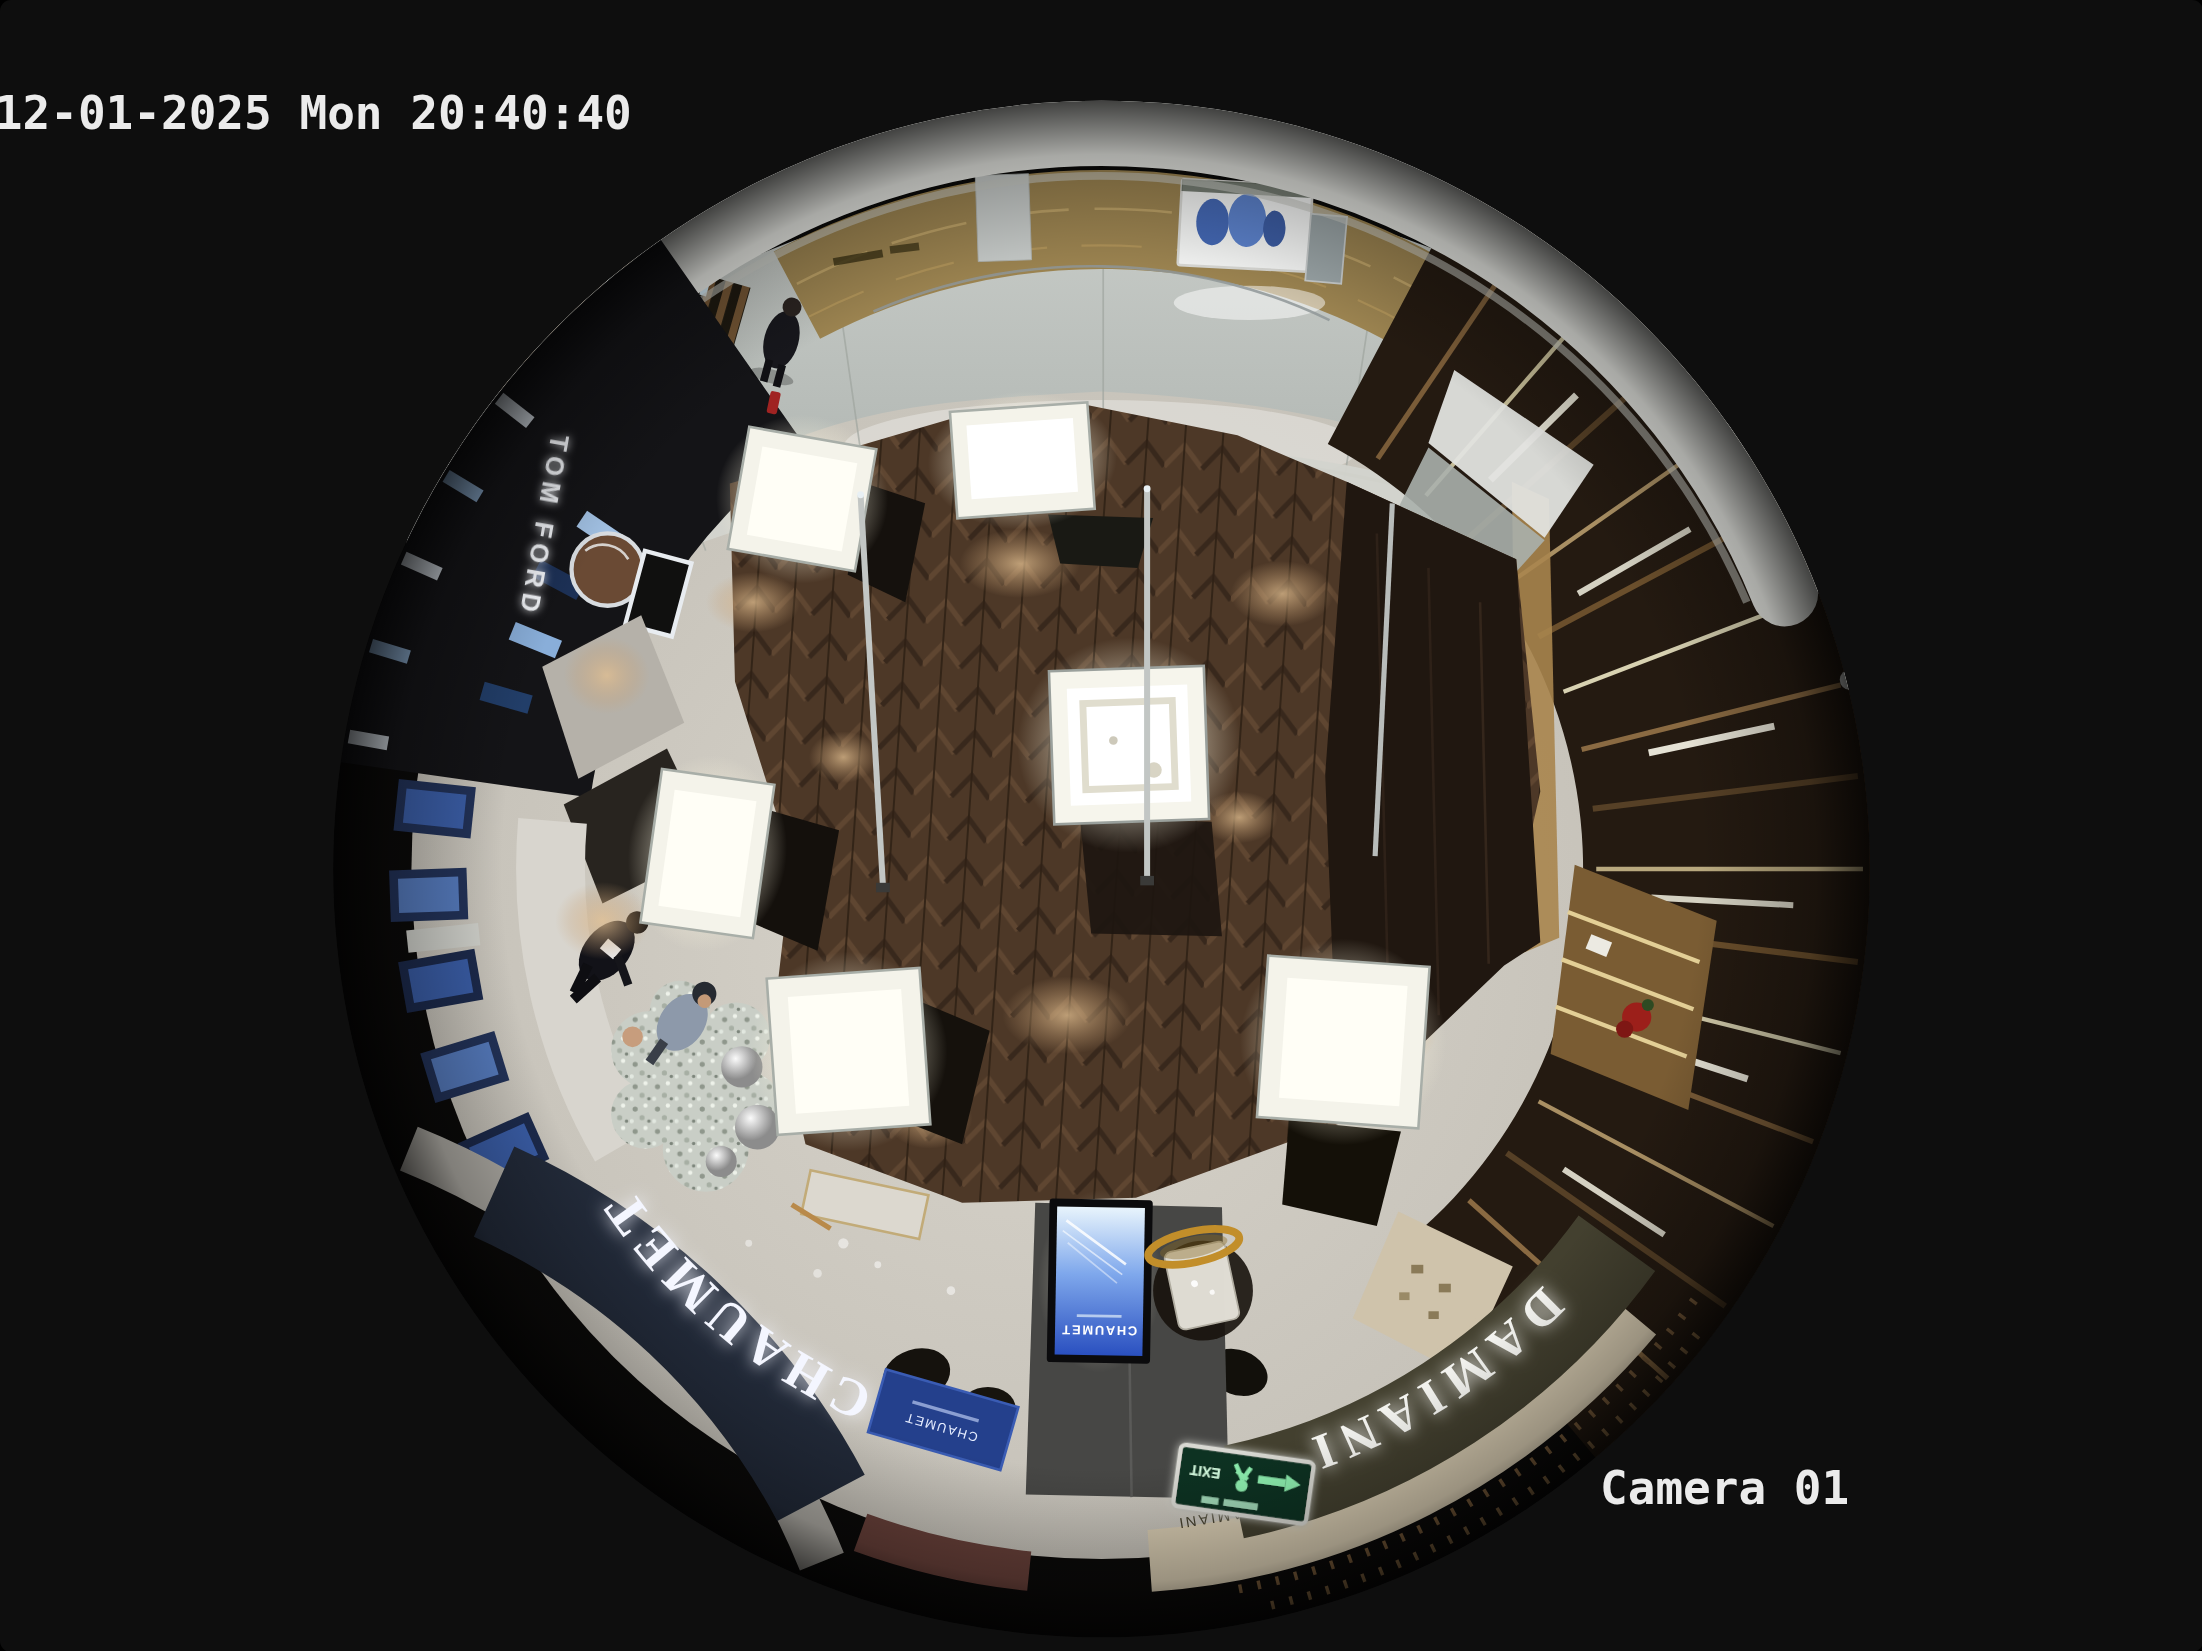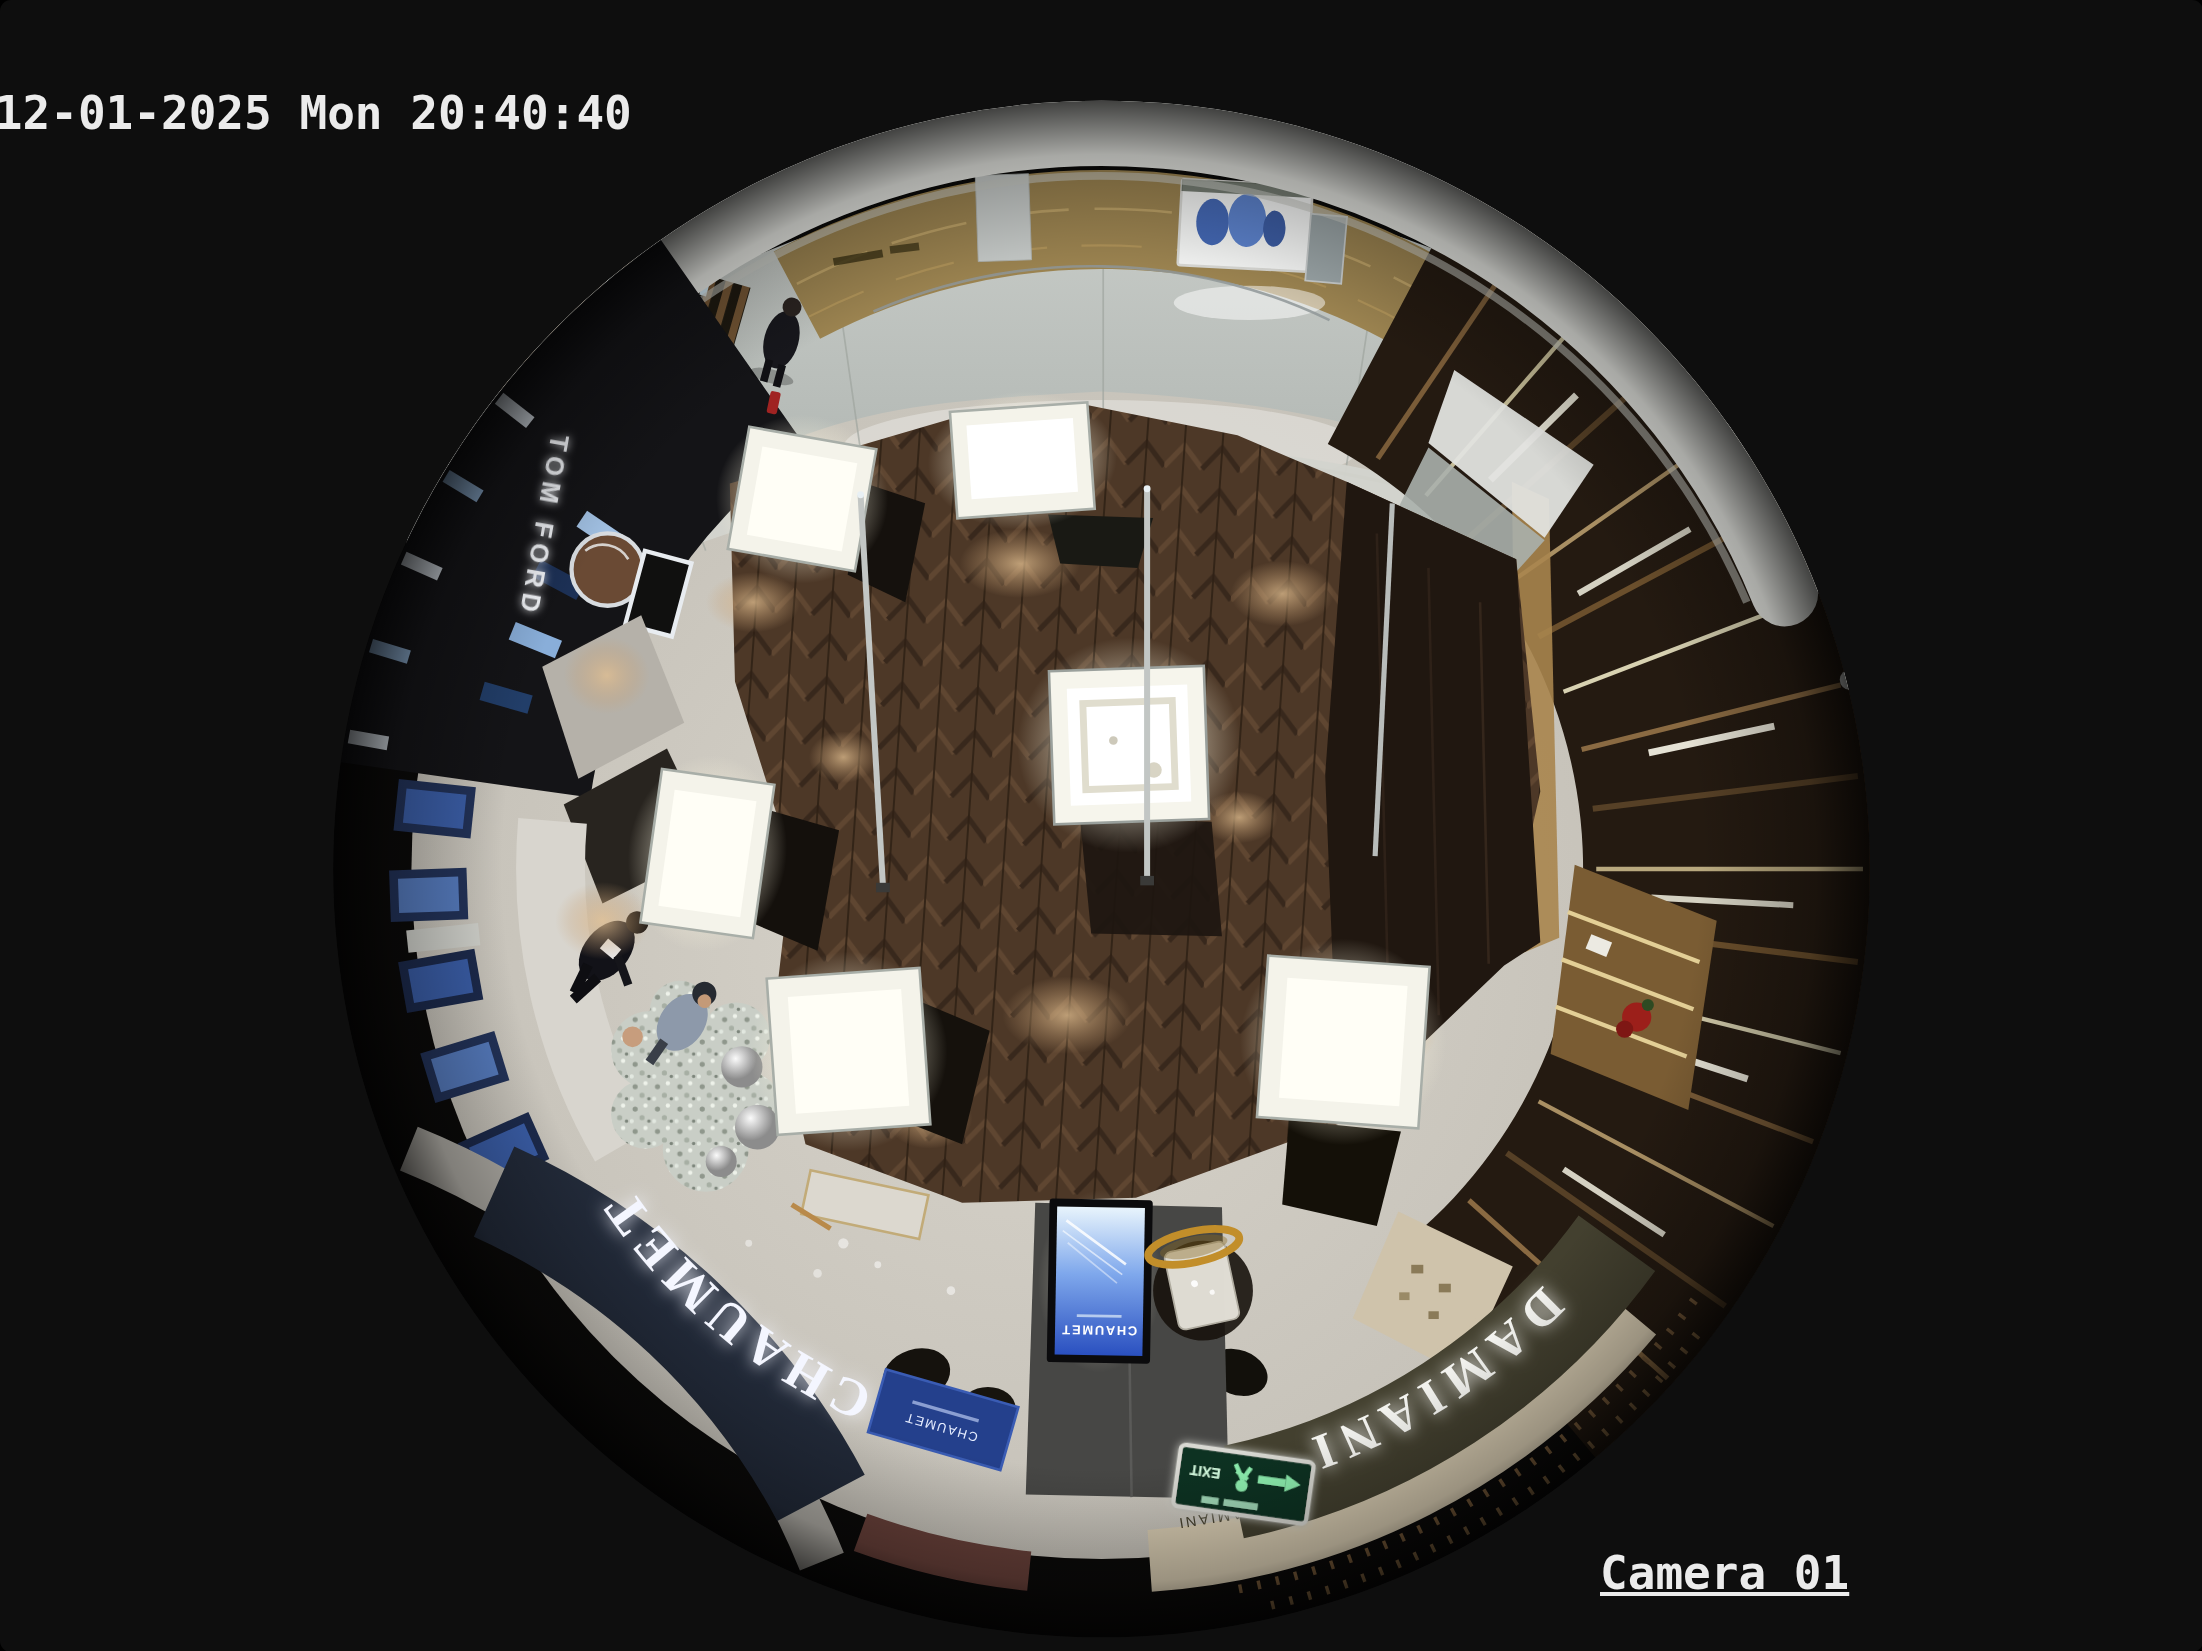--- a/index.html
+++ b/index.html
@@ -1,21 +1,21 @@
 <!DOCTYPE html>
 <html style="font-size:13.8px"><head>
 <meta charset="utf-8">
 <style>
   html,body{margin:0;padding:0;background:#000;}
   .stage{position:relative;width:2203px;height:1652px;background:#0e0e0e;overflow:hidden;
          font-family:"DejaVu Sans Mono","Liberation Mono",monospace;border-radius:11px;}
   .osd{position:absolute;color:#ebebeb;font-size:46px;font-weight:bold;letter-spacing:0px;
        white-space:pre;text-shadow:0 0 0.9px #000;}
   #osd-ts{left:-5.2px;top:86px;}
-  #osd-cam{left:1600px;top:1546px;text-decoration:underline;}
+  #osd-cam{left:1600px;top:1461px;}
   svg text{font-family:"Liberation Serif","DejaVu Serif",serif;}
   .sans{font-family:"Liberation Sans","DejaVu Sans",sans-serif;}
 </style>
 </head>
 <body>
 
 <div class="stage">
 
   <svg width="2203" height="1652" viewBox="0 0 2560 1920">
     <defs>

